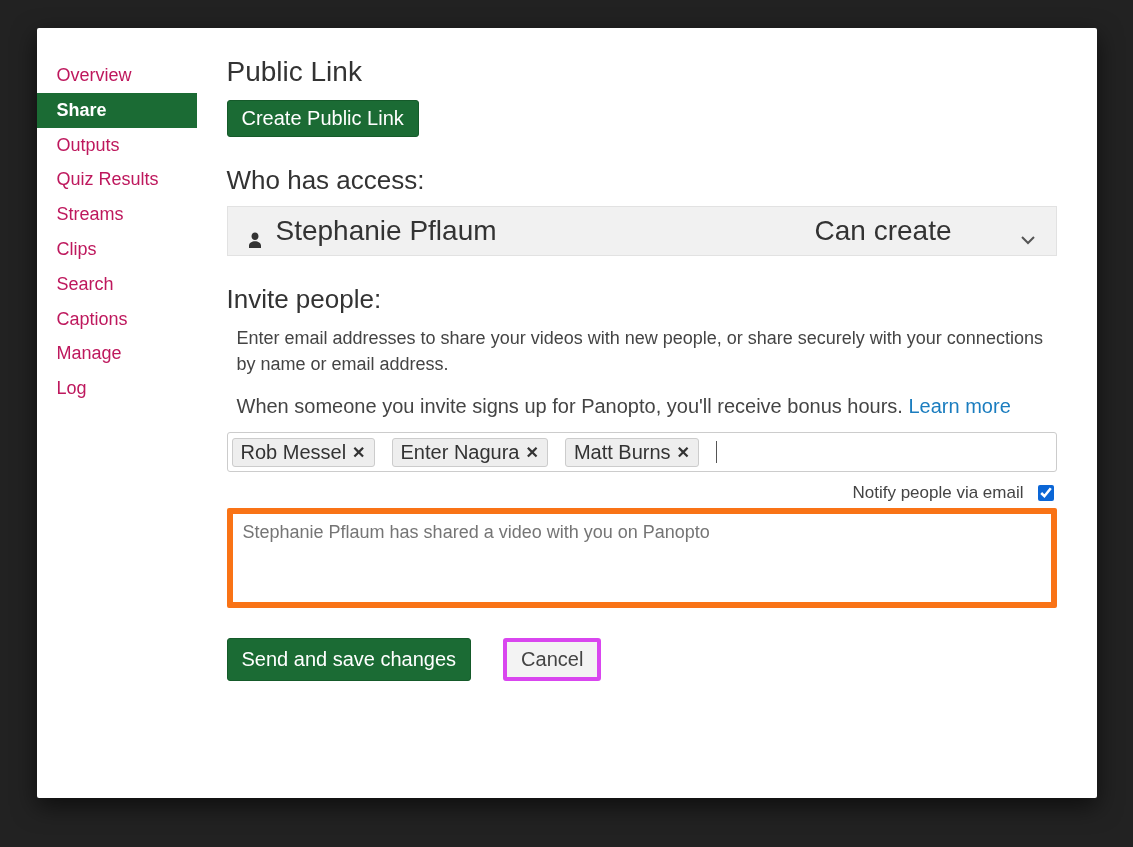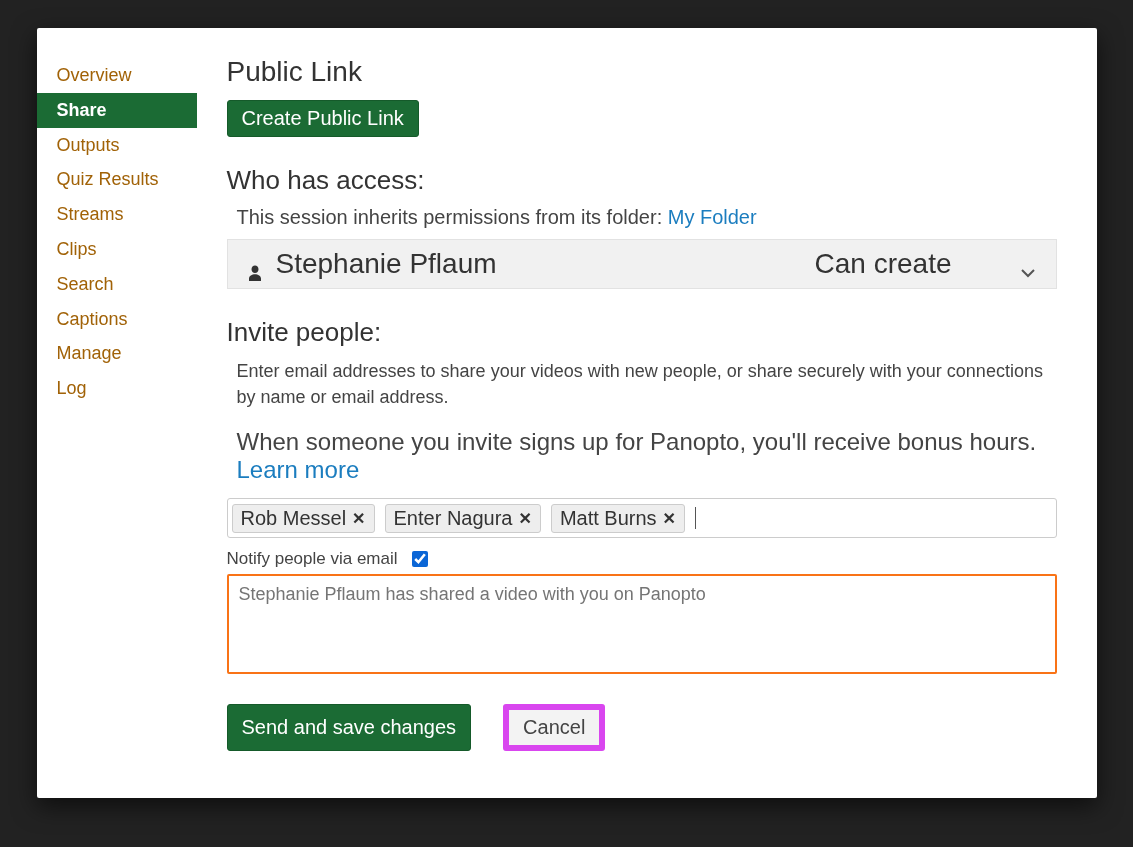--- a/index.html
+++ b/index.html
@@ -21,21 +21,21 @@
     margin:0 auto;
   }
   .sidebar {
     width:160px;
     padding:30px 0 0 0;
     flex-shrink:0;
   }
   .sidebar-item {
     padding:3px 8px 3px 20px;
     font-size:18px;
-    color:#a16207;
+    color:#be185d;
     cursor:pointer;
     line-height:1.6;
   }
   .sidebar-item.active {
     background:#1b6b34;
     color:#fff;
     font-weight:700;
   }
   .main {
     flex:1;
@@ -54,21 +54,21 @@
     border:1px solid transparent;
   }
   .btn-primary {
     background:#1b6b34;
     color:#fff;
     border-color:#155a2a;
   }
   .btn-secondary {
     background:#f3f3f3;
     color:#444;
-    border:6px solid #d946ef;
+    border:4px solid #d946ef;
   }
   .inherit-line {
     font-size:20px;
     color:#444;
     padding-left:10px;
     margin-bottom:10px;
   }
   .link { color:#1b7dbf; cursor:pointer; }
   .access-row {
     background:#f1f1f1;
@@ -88,33 +88,33 @@
     width:16px;height:16px;
   }
   .instructions {
     font-size:18px;
     color:#444;
     padding-left:10px;
     line-height:1.45;
     margin-bottom:18px;
   }
   .bonus-line {
-    font-size:24px;
+    font-size:20px;
     color:#444;
     padding-left:10px;
     margin-bottom:14px;
   }
   .chipbox {
     border:1px solid #ccc;
     border-radius:3px;
     padding:4px 4px;
     display:flex;
     align-items:center;
     flex-wrap:wrap;
-    gap:10px;
+    gap:17px;
     font-size:20px;
     min-height:40px;
   }
   .chip {
     background:#eee;
     border:1px solid #ccc;
     border-radius:3px;
     padding:2px 8px;
     display:flex;
     align-items:center;
@@ -135,31 +135,31 @@
     width:6px;
     border-left:1px solid #555;
     height:22px;
   }
   .notify-row {
     text-align:right;
     font-size:17px;
     color:#444;
     margin-top:10px;
     display:flex;
-    justify-content:flex-start;
+    justify-content:flex-end;
     align-items:center;
     gap:10px;
   }
   .checkbox {
     width:16px;height:16px;
     accent-color:#0b66d6;
   }
   .message-box {
     width:100%;
-    border:2px solid #f97316;
+    border:6px solid #f97316;
     border-radius:2px;
     height:100px;
     padding:8px 10px;
     font-size:18px;
     color:#888;
     font-family:inherit;
     resize:none;
     margin-top:4px;
   }
   .action-row {
@@ -184,23 +184,20 @@
       <div class="sidebar-item">Manage</div>
       <div class="sidebar-item">Log</div>
     </div>
 
   <div class="main">
 
     <h1>Public Link</h1>
     <button class="btn btn-primary">Create Public Link</button>
 
     <h2>Who has access:</h2>
-    <div class="inherit-line">
-      <span>This session inherits permissions from its folder: </span><span class="link">My Folder</span>
-    </div>
     <div class="access-row">
       <span class="person-icon">
         <svg viewBox="0 0 14 16">
             <path fill="#333" d="M7 8c2 0 3.5-1.7 3.5-3.8S9 0.5 7 0.5 3.5 2.2 3.5 4.2 5 8 7 8zm0 1.2c-3 0-6 1.6-6 4.4V16h12v-2.4c0-2.8-3-4.4-6-4.4z"></path>
           </svg>
       </span>
       <span>Stephanie Pflaum</span>
       <span class="spacer"></span>
       <span style="cursor:pointer;">Can create</span>
       <span style="width:40px;"></span>

